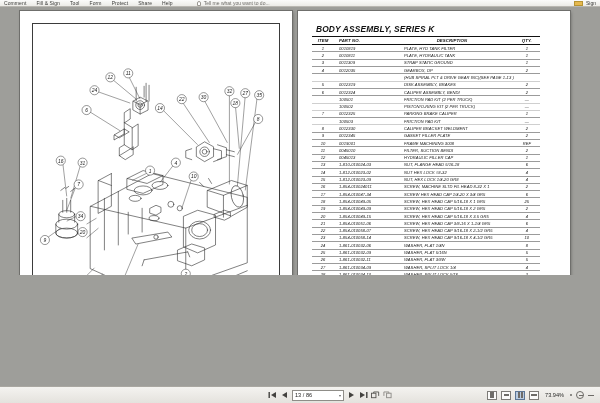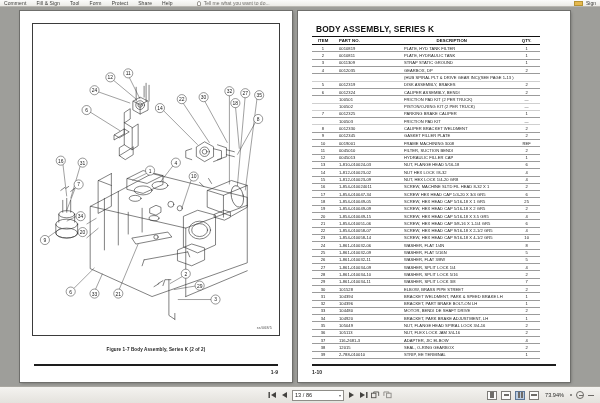--- a/index.html
+++ b/index.html
@@ -28,22 +28,22 @@
   .menubar .bulbicon {
     width: 4px; height: 5px; border: 1px solid #9b9892; border-radius: 2px 2px 0 0;
     background:#fff;
   }
   .menubar .rightgrp { margin-left: auto; display: flex; align-items: flex-end; gap: 3px; padding-right: 4px; }
   .menubar .signbtn { font-size: 5px; color: #3a3a38; line-height: 6px; }
   .menubar .signicon { width: 9px; height: 5px; background: #e6b94f; border: 1px solid #b79433; }
 
   
   .viewport {
-    position: absolute; top: 7px; left: 0; width: 600px; height: 379px;
-    background: #9e9e9a; overflow: hidden;
+    position: absolute; top: 7px; left: 0; width: 600px; height: 268px;
+    background: #9e9e9a; overflow: hidden; font-style: italic;
   }
 
   
   .page {
     position: absolute; top: 4px; background: #ffffff;
     box-shadow: 0 0 0 1px #6f6f6c, 1px 1px 3px rgba(0,0,0,.35);
   }
   .page.left  { left: 20px;  width: 272px; height: 371px; }
   .page.right { left: 298px; width: 272px; height: 371px; }
 

